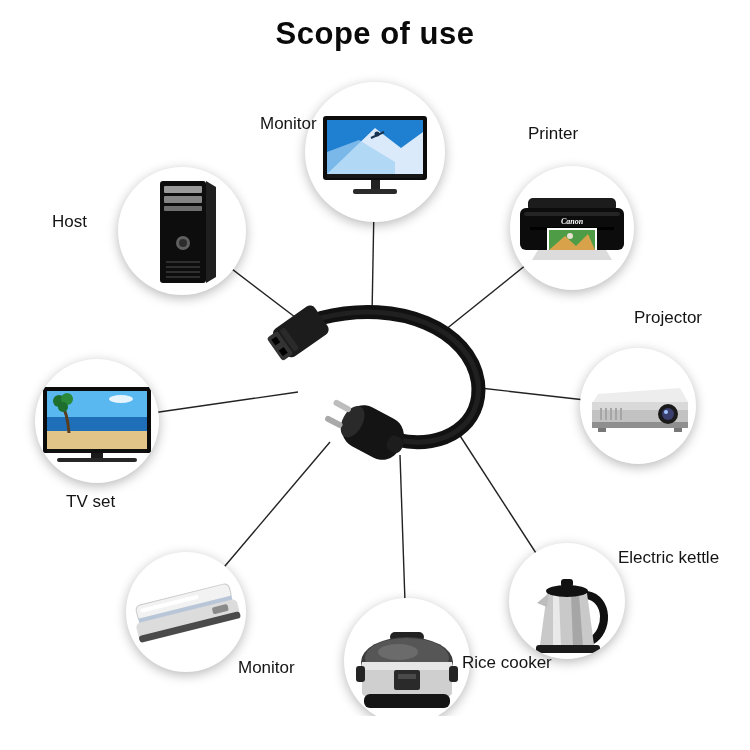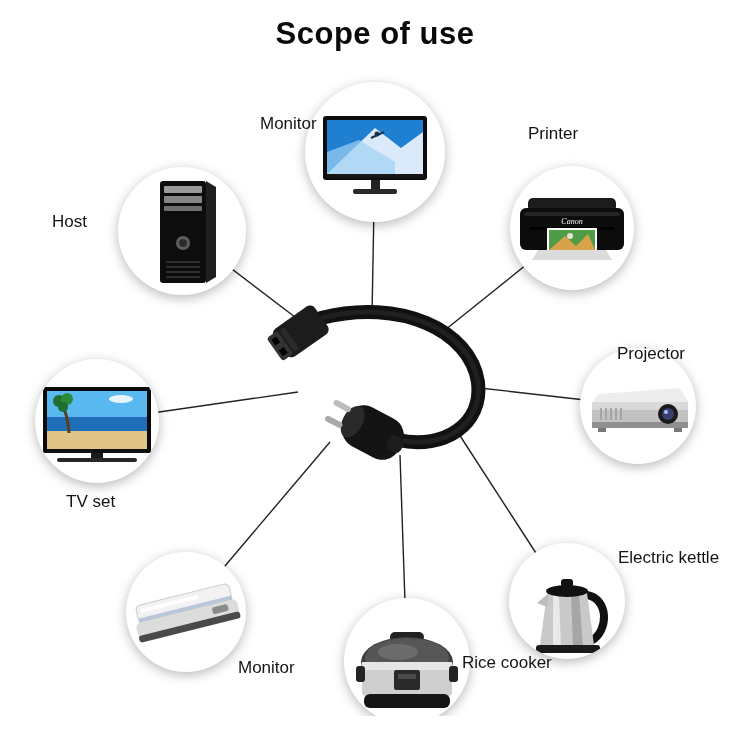--- a/index.html
+++ b/index.html
@@ -8,20 +8,21 @@
     font-family:"Liberation Sans",sans-serif;overflow:hidden;
   }
   .title{
     position:absolute;top:16px;left:0;width:100%;text-align:center;
     font-size:31px;font-weight:bold;color:#0a0a0a;letter-spacing:.5px;
   }
   svg.layer{position:absolute;left:0;top:0;width:750px;height:750px;}
   .node{
     position:absolute;border-radius:50%;overflow:hidden;background:#fff;
     box-shadow:0 3px 12px rgba(0,0,0,0.28);
+    font-weight:bold;
   }
   .node svg{display:block;width:100%;height:100%;}
   .label{
     position:absolute;font-size:17px;color:#141414;white-space:nowrap;
   }
 </style>
 </head>
 <body>
 
 <div class="canvas">
@@ -185,20 +186,20 @@
         <rect x="48" y="94" width="34" height="2"></rect>
         <rect x="48" y="99" width="34" height="2"></rect>
         <rect x="48" y="104" width="34" height="2"></rect>
         <rect x="48" y="109" width="34" height="2"></rect>
       </g>
     </svg>
   </div>
 
   <div class="label" style="left:232px;top:114px;margin-left:28px;">Monitor</div>
   <div class="label" style="left:528px;top:124px;">Printer</div>
-  <div class="label" style="left:617px;top:308px;margin-top:36px;">Projector</div>
+  <div class="label" style="left:634px;top:308px;">Projector</div>
   <div class="label" style="left:618px;top:508px;margin-top:40px;">Electric kettle</div>
   <div class="label" style="left:462px;top:653px;">Rice cooker</div>
   <div class="label" style="left:238px;top:658px;">Monitor</div>
   <div class="label" style="left:66px;top:492px;">TV set</div>
   <div class="label" style="left:52px;top:212px;text-align:center;">Host</div>
 
 </div>
 
 </body></html>

